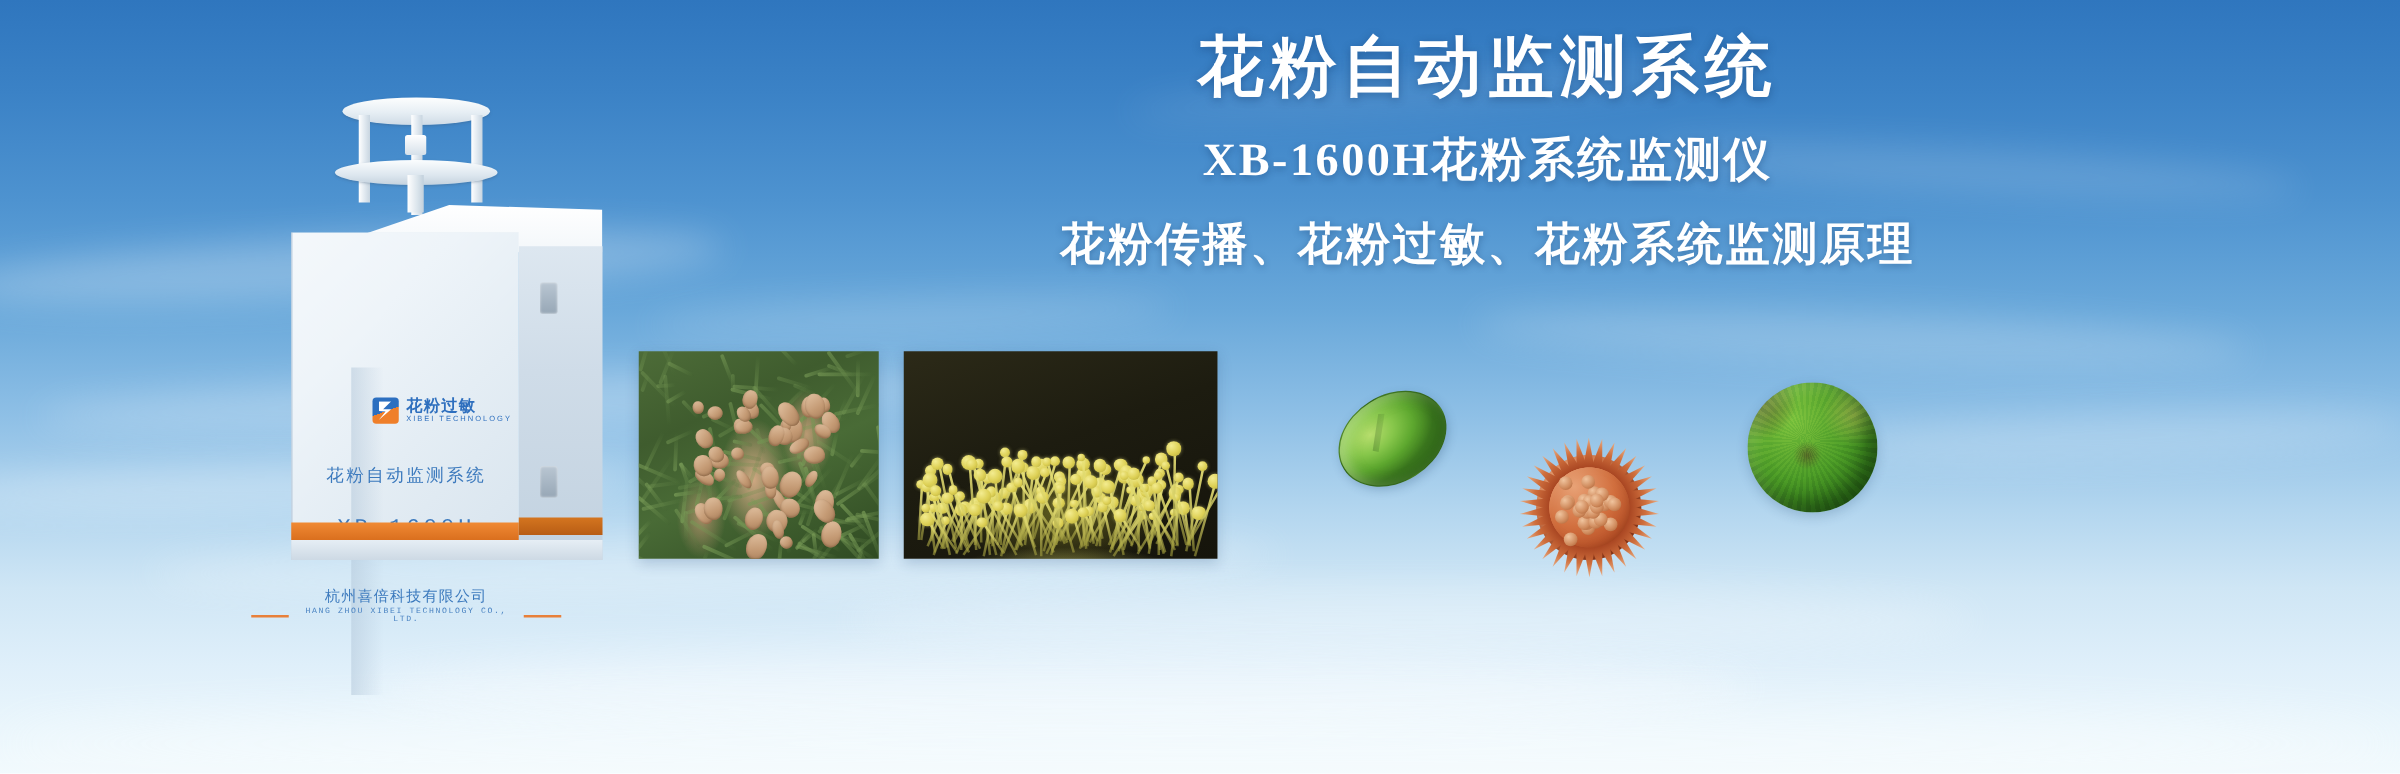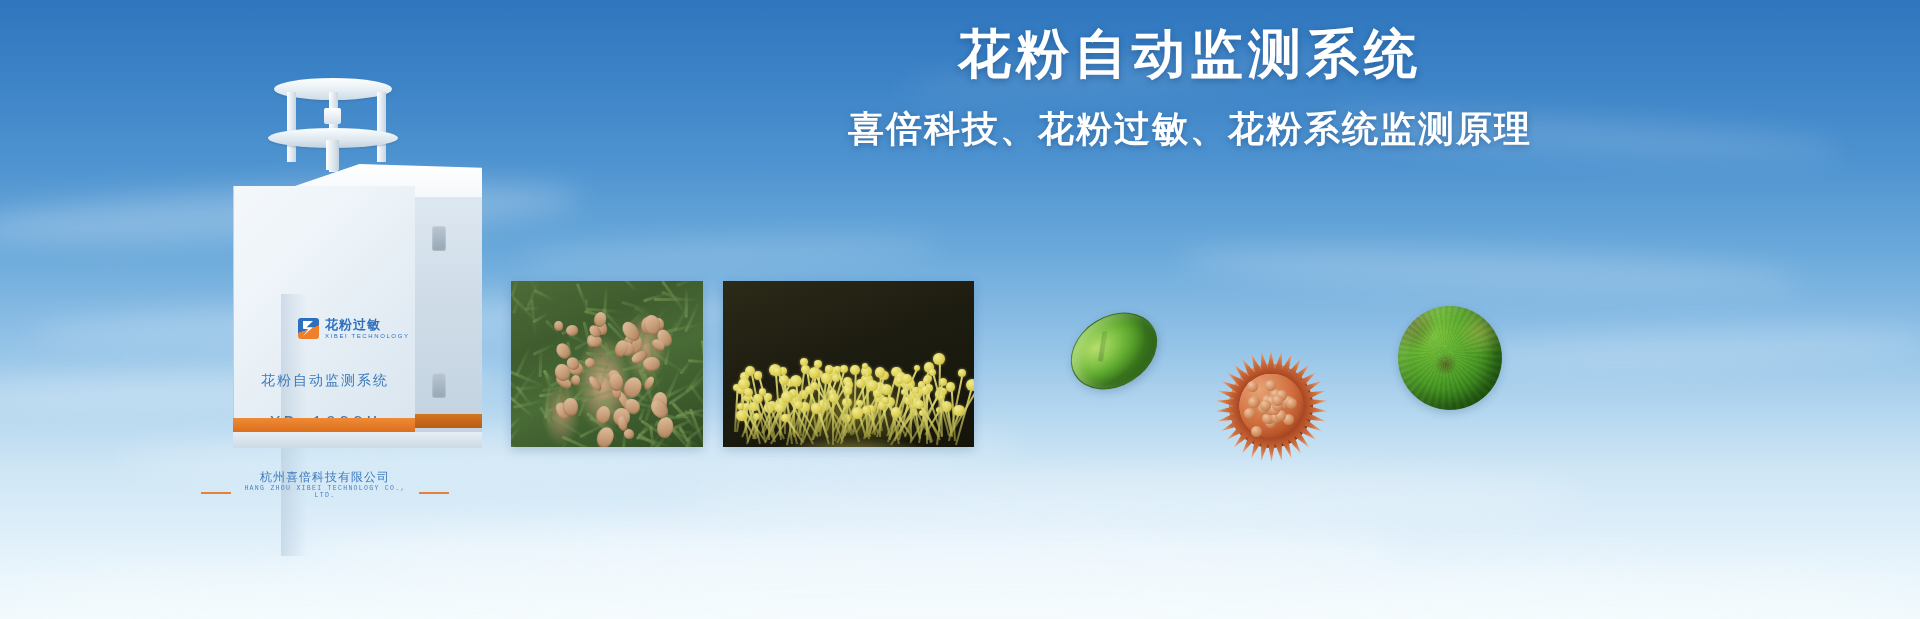--- a/index.html
+++ b/index.html
@@ -434,21 +434,22 @@
     <div class="wisp w7"></div>
     <div class="wisp w8"></div>
     <div class="wisp w9"></div>
     <div class="wisp w10"></div>
     <div class="wisp w11"></div>
     <div class="wisp w12"></div>
   </div>
 
   <div class="headline">
     <div class="title">花粉自动监测系统</div>
-    <div class="tagline">喜倍科技、花粉过敏、花粉系统监测原理</div>
+    <div class="subtitle">XB-1600H花粉系统监测仪</div>
+    <div class="tagline">花粉传播、花粉过敏、花粉系统监测原理</div>
   </div>
 
   <div class="device">
     <div class="samp-top-disc"></div>
     <div class="samp-post sp1"></div>
     <div class="samp-post sp2"></div>
     <div class="samp-post sp3"></div>
     <div class="samp-inlet"></div>
     <div class="samp-mid-disc"></div>
     <div class="samp-stem"></div>

